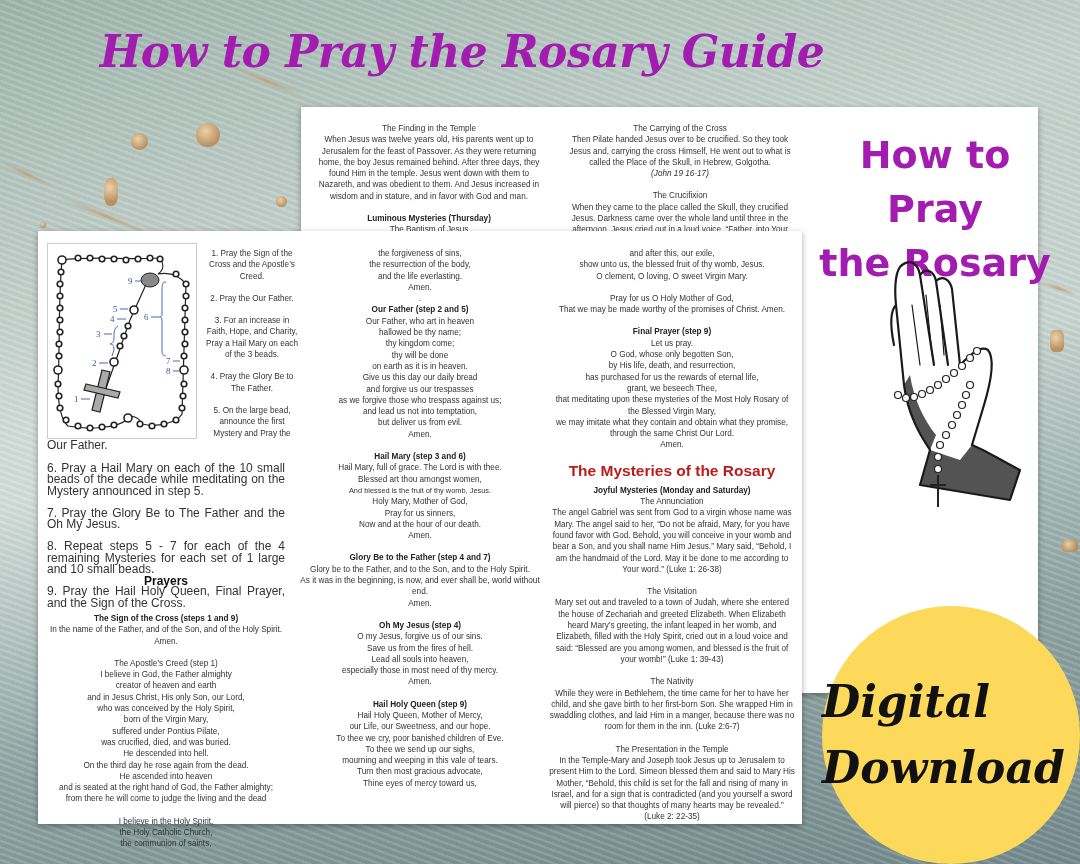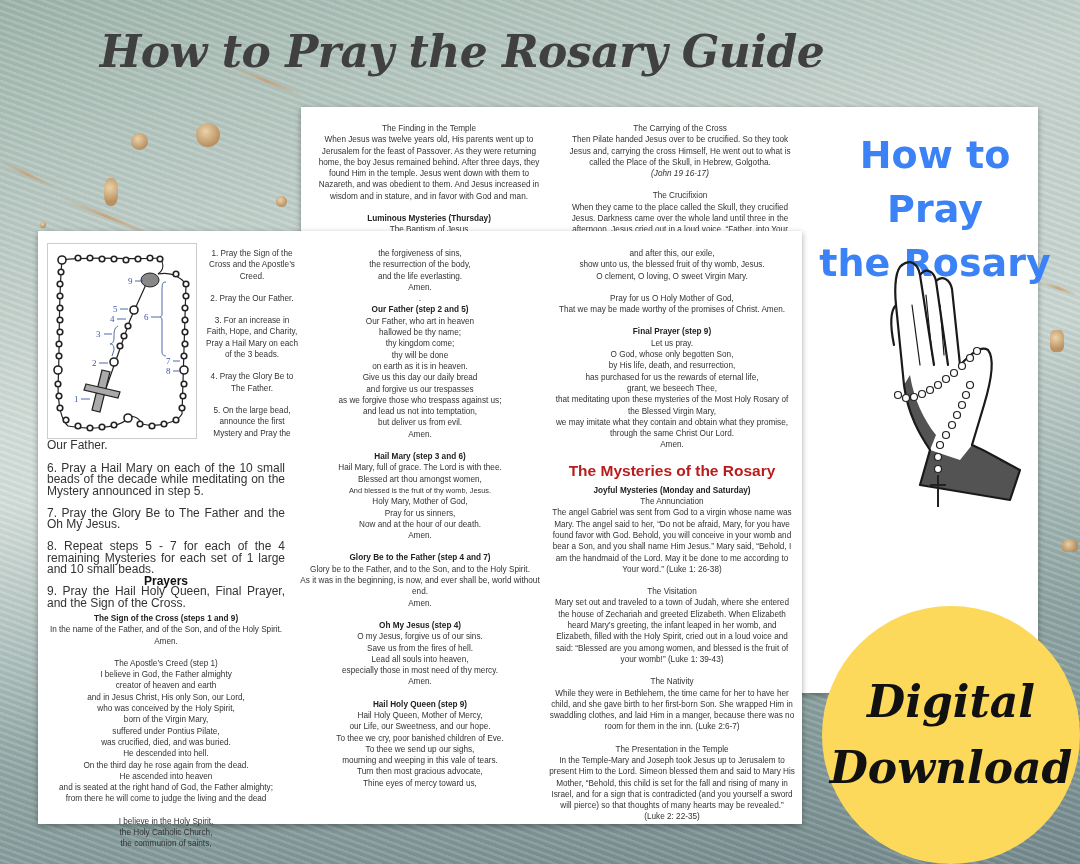--- a/index.html
+++ b/index.html
@@ -16,44 +16,44 @@
     position: absolute; background: radial-gradient(circle at 40% 35%, #f2d3a6, #b98a55 70%);
     border-radius: 50%; opacity: .9;
   }
   .streak {
     position: absolute; height: 3px; background: linear-gradient(90deg, rgba(200,150,100,0), #c89a6a, rgba(200,150,100,0));
     transform-origin: left center; opacity: .8;
   }
   .main-title {
     position: absolute; top: 26px; left: 0; width: 924px; text-align: center;
     font-family: "DejaVu Serif", serif; font-style: italic; font-weight: bold;
-    font-size: 44px; color: #404040; letter-spacing: -0.5px;
+    font-size: 44px; color: #a21caf; letter-spacing: -0.5px;
   }
   .page {
     position: absolute; background: #fff;
     box-shadow: 0 2px 6px rgba(0,0,0,0.35);
     color: #333; font-size: 8.2px; line-height: 11.3px;
   }
   .back { left: 301px; top: 107px; width: 737px; height: 586px; }
   .front { left: 38px; top: 231px; width: 764px; height: 593px; }
   .col { position: absolute; text-align: center; }
   .col p { margin: 0; }
   .bold { font-weight: bold; color: #222; }
   .gap { height: 11px; }
   .it { font-style: italic; }
   .cover-title {
     position: absolute; left: 810px; top: 128px; width: 250px; text-align: center;
-    font-size: 38px; line-height: 54px; font-weight: bold; color: #3b82f6;
+    font-size: 38px; line-height: 54px; font-weight: bold; color: #a21caf;
     font-family: "DejaVu Sans", sans-serif;
   }
   .hands { position: absolute; left: 860px; top: 245px; width: 180px; height: 270px; }
   .badge {
     position: absolute; left: 822px; top: 606px; width: 258px; height: 258px;
     border-radius: 50%; background: #fcd95a;
-    display: flex; flex-direction: column; align-items: center; justify-content: center;
+    display: flex; flex-direction: column; justify-content: center;
   }
   .badge span {
     font-family: "DejaVu Serif", serif; font-style: italic; font-weight: bold;
     font-size: 44px; line-height: 66px; color: #111;
   }
   .rosary-box {
     position: absolute; left: 9px; top: 12px; width: 150px; height: 196px;
     border: 1px solid #ccc; background: #fff;
   }
   .steps-right { position: absolute; left: 166px; top: 17px; width: 96px; text-align: center; font-size: 8.2px; line-height: 11.3px; }

